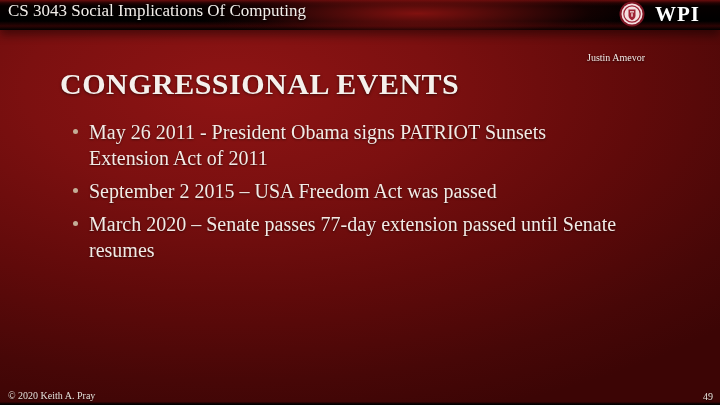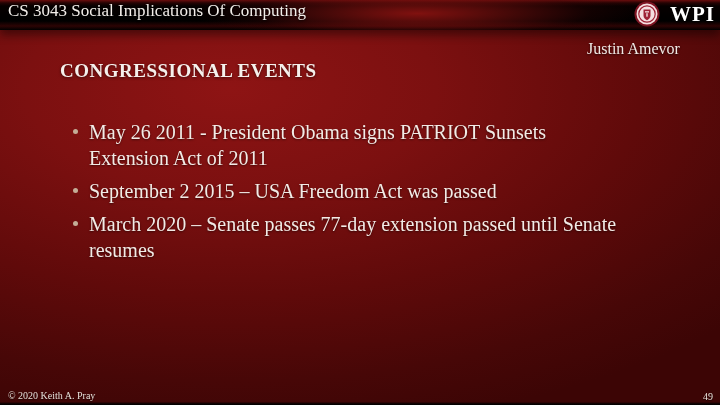--- a/index.html
+++ b/index.html
@@ -26,40 +26,40 @@
     z-index: 2;
   }
   .course-title {
     position: absolute; left: 8px; top: 0;
     font-size: 17px; line-height: 22px;
     color: #f3eeea;
     text-shadow: 0 1px 2px rgba(0,0,0,0.8);
     white-space: nowrap;
   }
   .logo {
-    position: absolute; right: 5px; top: 1px;
+    position: absolute; right: 20px; top: 1px;
     display: flex; align-items: center; gap: 10px;
   }
   .logo-seal { width: 26px; height: 26px; display: block; }
   .logo-text {
     color: #ffffff; font-size: 21px; font-weight: bold;
     letter-spacing: 1px;
     text-shadow: 0 1px 2px rgba(0,0,0,0.8);
   }
   
   .slide-title {
     position: absolute; left: 60px; top: 47px;
-    font-size: 19px; letter-spacing: 0.5px;
+    font-size: 30px; letter-spacing: 0.5px;
     color: #f5f0ec;
     text-shadow: 0 1px 3px rgba(0,0,0,0.55);
     white-space: nowrap;
   }
   .author {
-    position: absolute; left: 587px; top: 40px;
-    font-size: 16px; color: #f0e9e5;
+    position: absolute; left: 587px; top: 52px;
+    font-size: 10px; color: #f0e9e5;
     text-shadow: 0 1px 2px rgba(0,0,0,0.6);
     white-space: nowrap;
   }
   .bullet-list {
     position: absolute; left: 60px; top: 108px;
     width: 552px;
     list-style: none; margin: 11px; padding: 0;
   }
   .bullet-item {
     display: flex;

